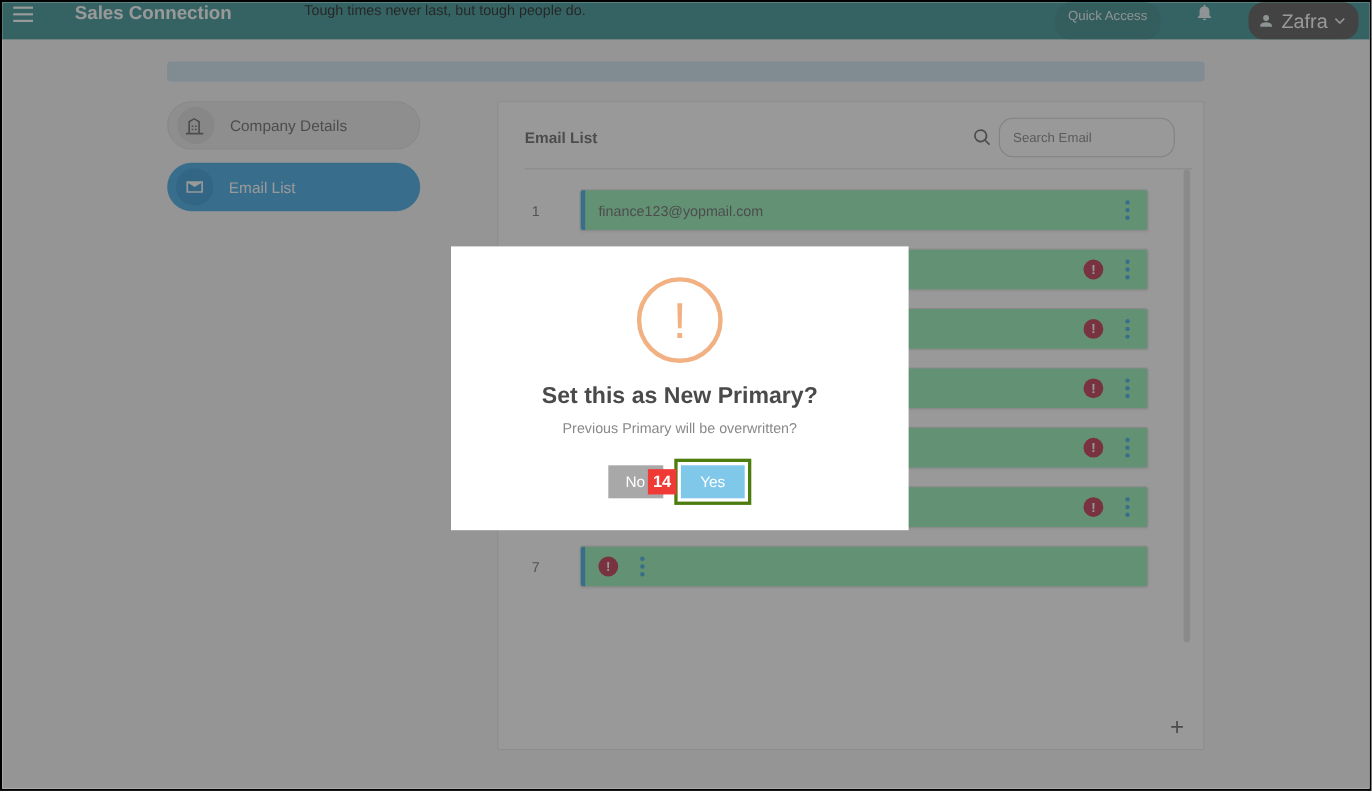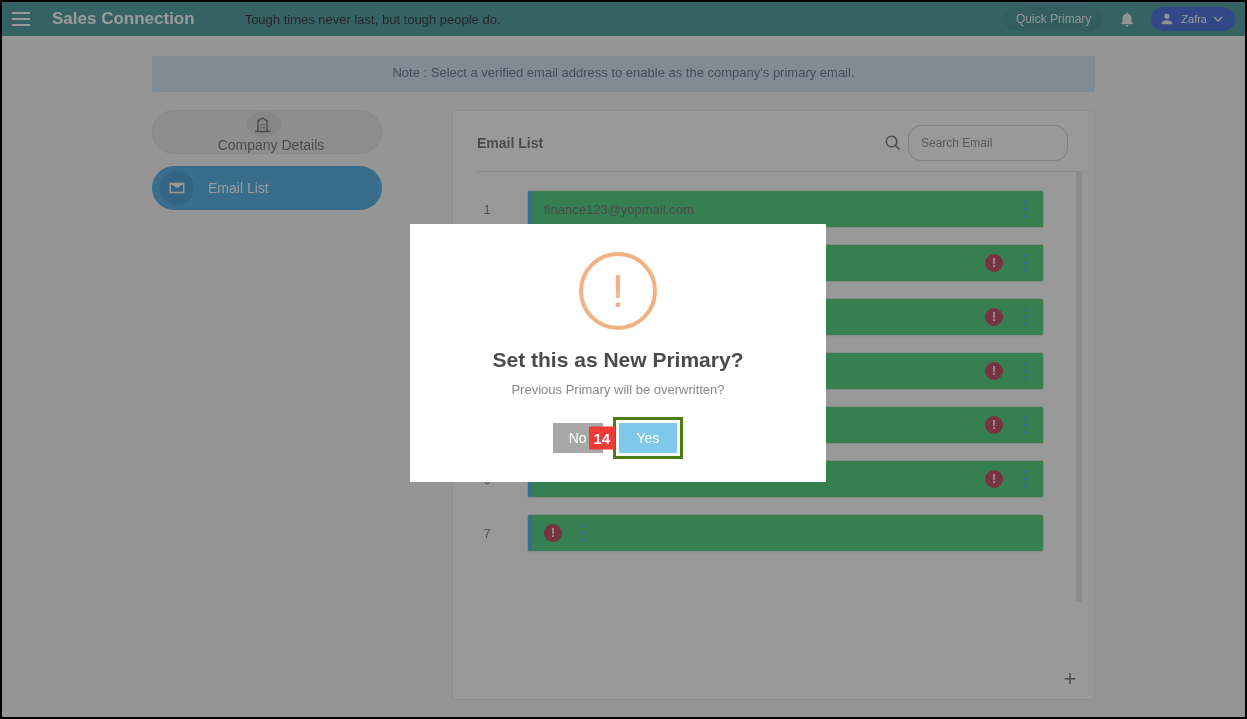--- a/index.html
+++ b/index.html
@@ -1,56 +1,56 @@
 <!DOCTYPE html>
 <html><head>
 <meta charset="utf-8">
 <style>
   * { box-sizing: border-box; margin: 0; padding: 0; font-family: Arial, Helvetica, sans-serif; }
   html, body { width: 1247px; height: 719px; background: #fff; }
   .frame { width: 1247px; height: 719px; border: 2px solid #000; position: relative; background: #f5f5f5; overflow: hidden; }
 
   
-  .topbar { height: 34px; background: #22888a; display: flex; align-items: center; color: #fff; padding: 0 10px; }
+  .topbar { height: 34px; background: #22888a; display: flex; color: #fff; padding: 0 10px; gap: 16px; }
   .hamburger { width: 22px; height: 22px; display:flex; flex-direction:column; justify-content:center; gap:4px; margin-right:18px; cursor:pointer;}
   .hamburger span { display:block; height:2px; background:#fff; width:18px; }
   .brand { font-size:17px; font-weight:700; color:#fff; margin-right:50px; white-space:nowrap;}
   .quote { font-size:13px; color:#000000; flex:1; }
   .qa { background:#1f7a7c; color:#e7f1f1; font-size:12px; padding:5px 12px; border-radius:14px; margin-right:15px; cursor:pointer;}
   .bell { width:18px; height:18px; margin-right:15px; }
-  .user-chip { background:#1d4ed8; color:#fff; font-size:11px; padding:4px 12px 4px 8px; border-radius:14px; display:flex; align-items:center; gap:6px; cursor:pointer;}
+  .user-chip { background:#404040; color:#fff; font-size:18px; padding:4px 12px 4px 8px; border-radius:14px; display:flex; align-items:center; gap:6px; cursor:pointer;}
   .user-chip .av { width:16px; height:16px; }
 
   
   .content { position:absolute; top:34px; left:0; right:0; bottom:0; background:#f5f5f5; padding:20px 150px 0 150px; }
   .note { background:#c8dff0; color:#3a5f7a; font-size:13px; text-align:center; padding:8px 10px 10px; border-radius:3px; margin-bottom:18px; line-height:1.4;}
   .body { display:flex; gap:70px; }
 
   
   .leftnav { width:230px; display:flex; flex-direction:column; gap:12px; }
   .pill { height:44px; border-radius:22px; display:flex; align-items:center; padding-left:8px; font-size:14px; cursor:pointer; }
   .pill .ico { width:34px; height:34px; border-radius:50%; display:flex; align-items:center; justify-content:center; margin-right:14px; }
-  .pill.cd { background:#e7e7e7; color:#555; border:1px solid #dadada;flex-direction:column;}
+  .pill.cd { background:#e7e7e7; color:#555; border:1px solid #dadada;}
   .pill.cd .ico { background:#d7d7d7; }
   .pill.el { background:#289fe0; color:#fff; }
   .pill.el .ico { background:#1e8fd0; }
 
   
   .panel { flex:1; background:#fff; border:1px solid #e5e5e5; border-radius:3px; padding:14px 10px 8px 24px; height:590px; position:relative;}
   .panel-head { display:flex; align-items:center; margin-bottom:10px; padding-right:16px;}
   .panel-title { font-size:14px; font-weight:700; color:#555; flex:1;}
   .search-wrap { display:flex; align-items:center; gap:6px;}
   .search-wrap input { width:160px; height:36px; border:1px solid #ccc; border-radius:13px; padding:0 12px; font-size:12px; outline:none;}
 
   .list-outer { border-top:1px solid #ddd; padding-top:18px; height:460px; position:relative;}
   .scroll-track { position:absolute; right:2px; top:0; width:6px; height:430px; background:#ddd; border-radius:3px;}
   .list { padding-right:40px; }
   .row { display:flex; align-items:center; gap:30px; margin-bottom:16px; }
   .row .num { width:20px; text-align:center; font-size:13px; color:#666;}
-  .card { flex:1; height:38px; background:#22c55e; border:1px solid #ddd; border-radius:3px; display:flex; align-items:center; padding:0 10px 0 0; box-shadow:0 1px 2px rgba(0,0,0,0.05);}
+  .card { flex:1; height:38px; background:#86efac; border:1px solid #ddd; border-radius:3px; display:flex; align-items:center; padding:0 10px 0 0; box-shadow:0 1px 2px rgba(0,0,0,0.05);}
   .card .accent { width:4px; height:100%; background:#289fe0; margin-right:12px; border-radius:2px 0 0 2px;}
   .card .email { flex:1; font-size:13px; color:#555;}
   .card .warn { width:18px; height:18px; border-radius:50%; background:#b71c3b; color:#fff; display:flex; align-items:center; justify-content:center; font-size:12px; font-weight:700; margin-right:14px;}
   .card .more { width:16px; display:flex; flex-direction:column; gap:3px; align-items:center; cursor:pointer;}
   .card .more span { width:4px; height:4px; background:#289fe0; border-radius:50%; display:block;}
 
   .addbtn { position:absolute; right:12px; bottom:8px; width:24px; height:24px; font-size:22px; color:#555; display:flex; align-items:center; justify-content:center; cursor:pointer;}
 
   
   .dim { position:absolute; inset:0; background:rgba(70,70,70,0.55); }
@@ -74,38 +74,37 @@
 <div class="frame">
 
   <div class="topbar">
     <div class="hamburger">
         <span></span>
         <span></span>
         <span></span>
       </div>
     <div class="brand">Sales Connection</div>
     <div class="quote">Tough times never last, but tough people do.</div>
-    <div class="qa">Quick Primary</div>
+    <div class="qa">Quick Access</div>
     <svg class="bell" viewBox="0 0 24 24" fill="#e7f1f1">
         <path d="M12 22a2 2 0 0 0 2-2h-4a2 2 0 0 0 2 2zm6-6V11a6 6 0 0 0-5-5.91V4a1 1 0 1 0-2 0v1.09A6 6 0 0 0 6 11v5l-2 2v1h16v-1z"></path>
       </svg>
     <div class="user-chip">
       <svg class="av" viewBox="0 0 24 24" fill="#e7f1f1">
           <path d="M12 12a4 4 0 1 0-4-4 4 4 0 0 0 4 4zm0 2c-3 0-8 1.5-8 4.5V20h16v-1.5c0-3-5-4.5-8-4.5z"></path>
         </svg>
       <span>Zafra</span>
       <svg width="10" height="10" viewBox="0 0 10 10">
           <path d="M1 3l4 4 4-4" stroke="#e7f1f1" stroke-width="1.5" fill="none"></path>
         </svg>
     </div>
   </div>
 
   <div class="content">
     <div class="note">
-      <div>Note : Select a verified email address to enable as the company's primary email.</div>
     </div>
 
     <div class="body">
 
       <div class="leftnav">
         <div class="pill cd">
           <div class="ico">
             <svg width="18" height="18" viewBox="0 0 24 24" fill="#555">
                 <path d="M3 21V7l7-4 7 4v14h4v2H0v-2h3zm2 0h10V8.2L10 5 5 8.2V21zm2-9h2v2H7v-2zm4 0h2v2h-2v-2zm-4 4h2v2H7v-2zm4 0h2v2h-2v-2z"></path>
               </svg>

